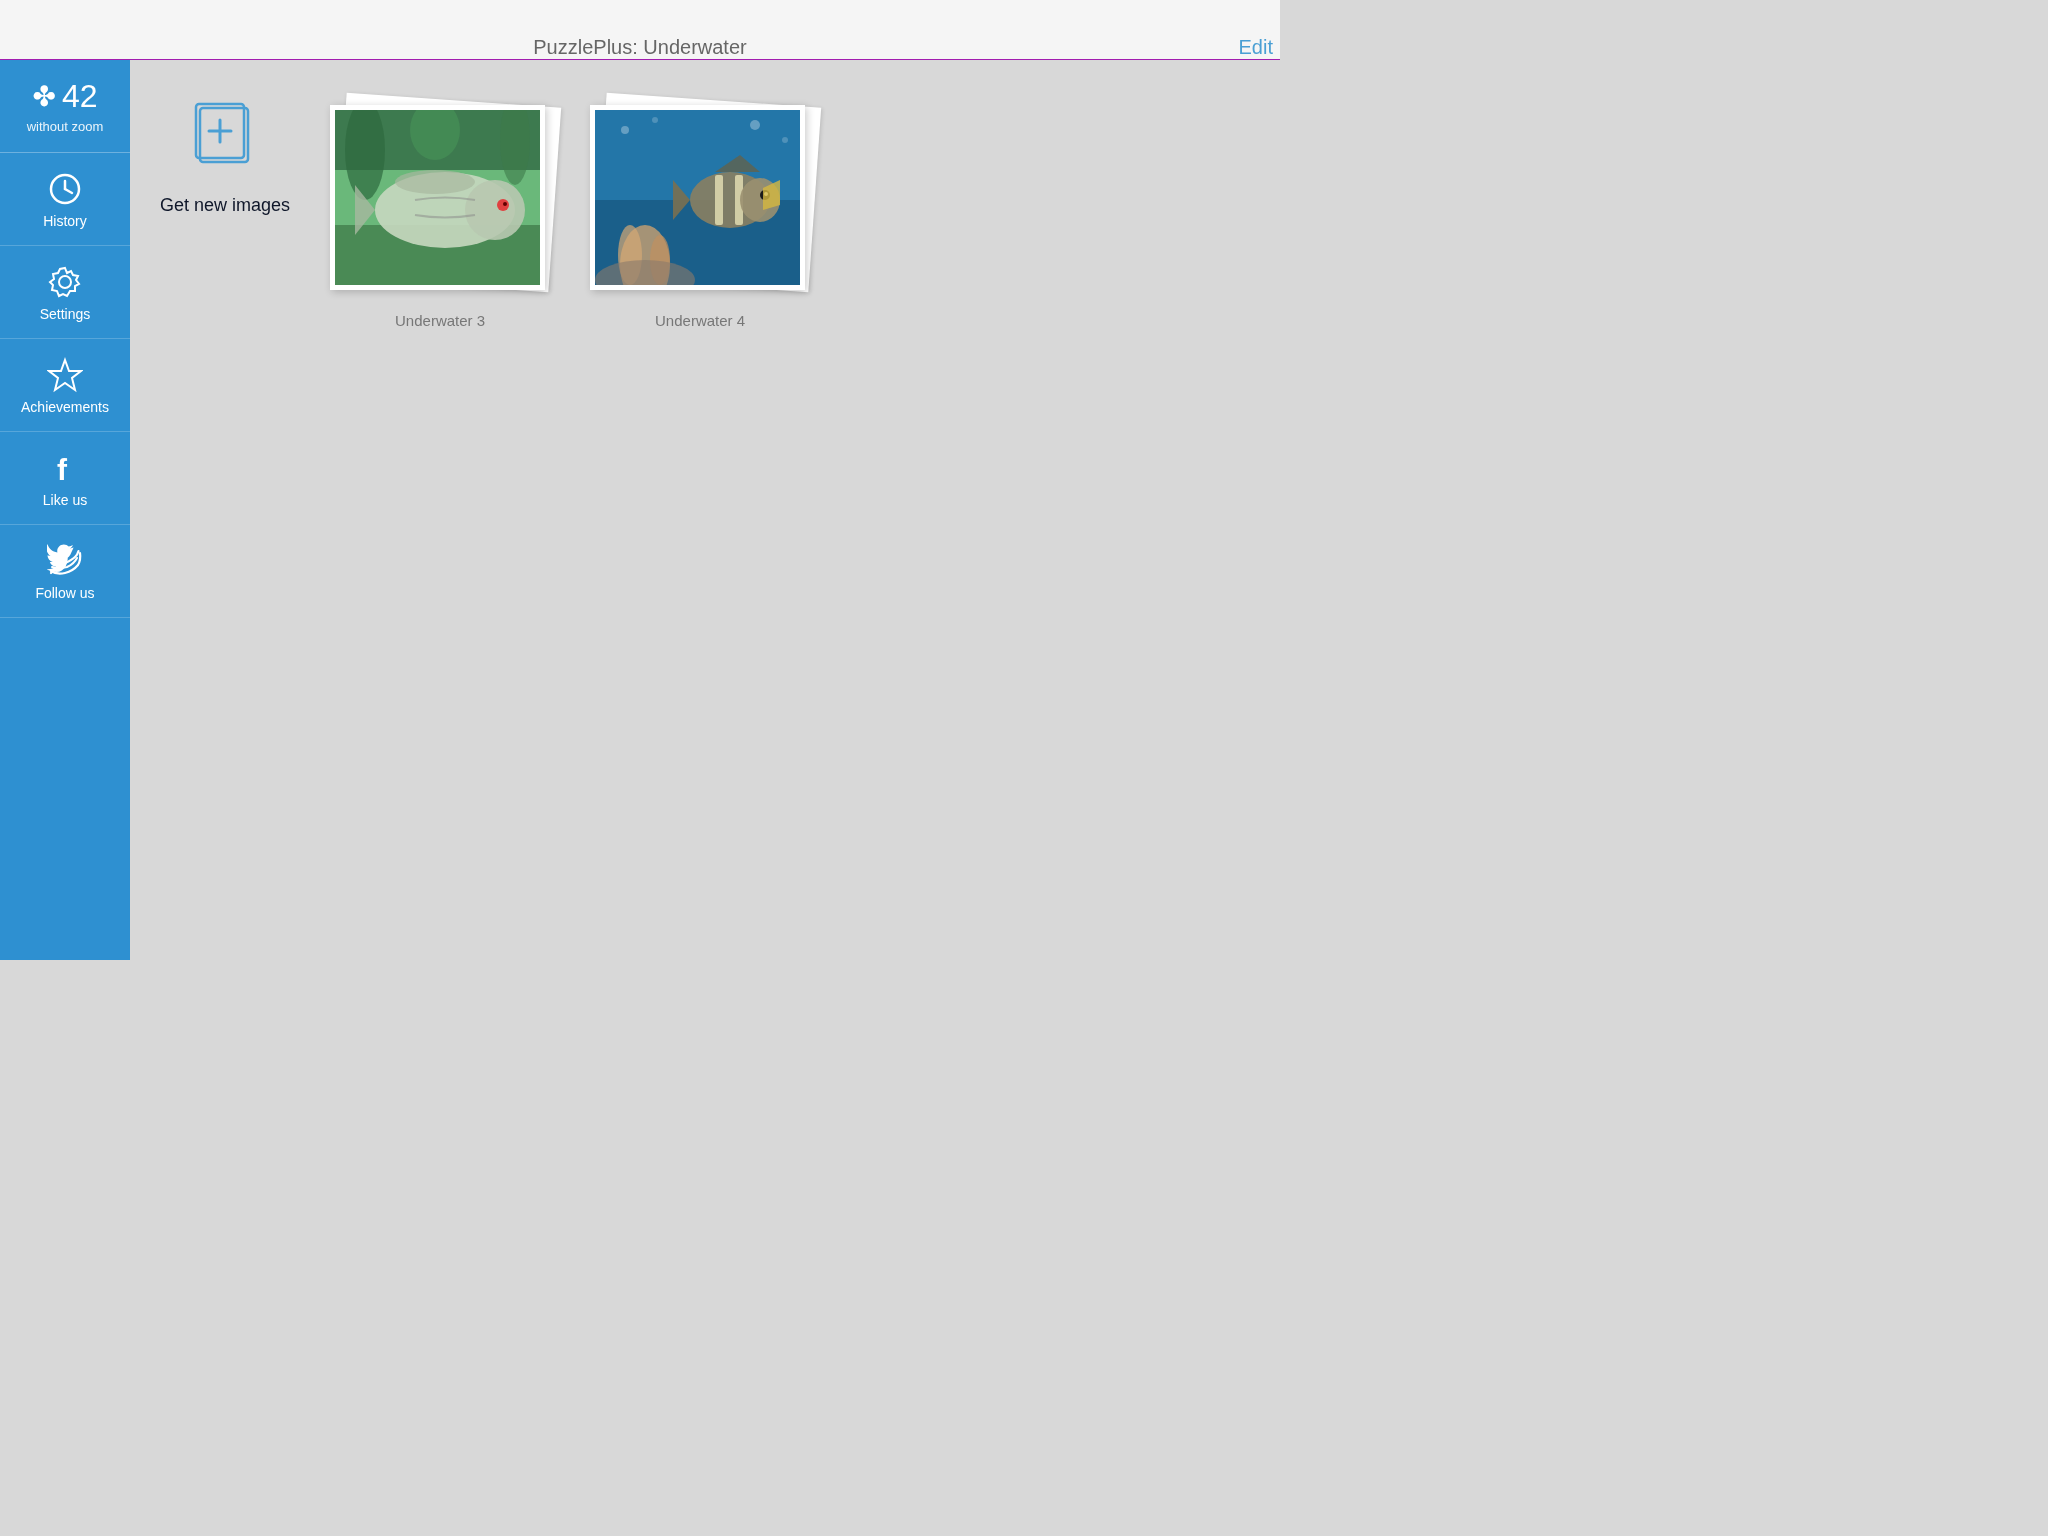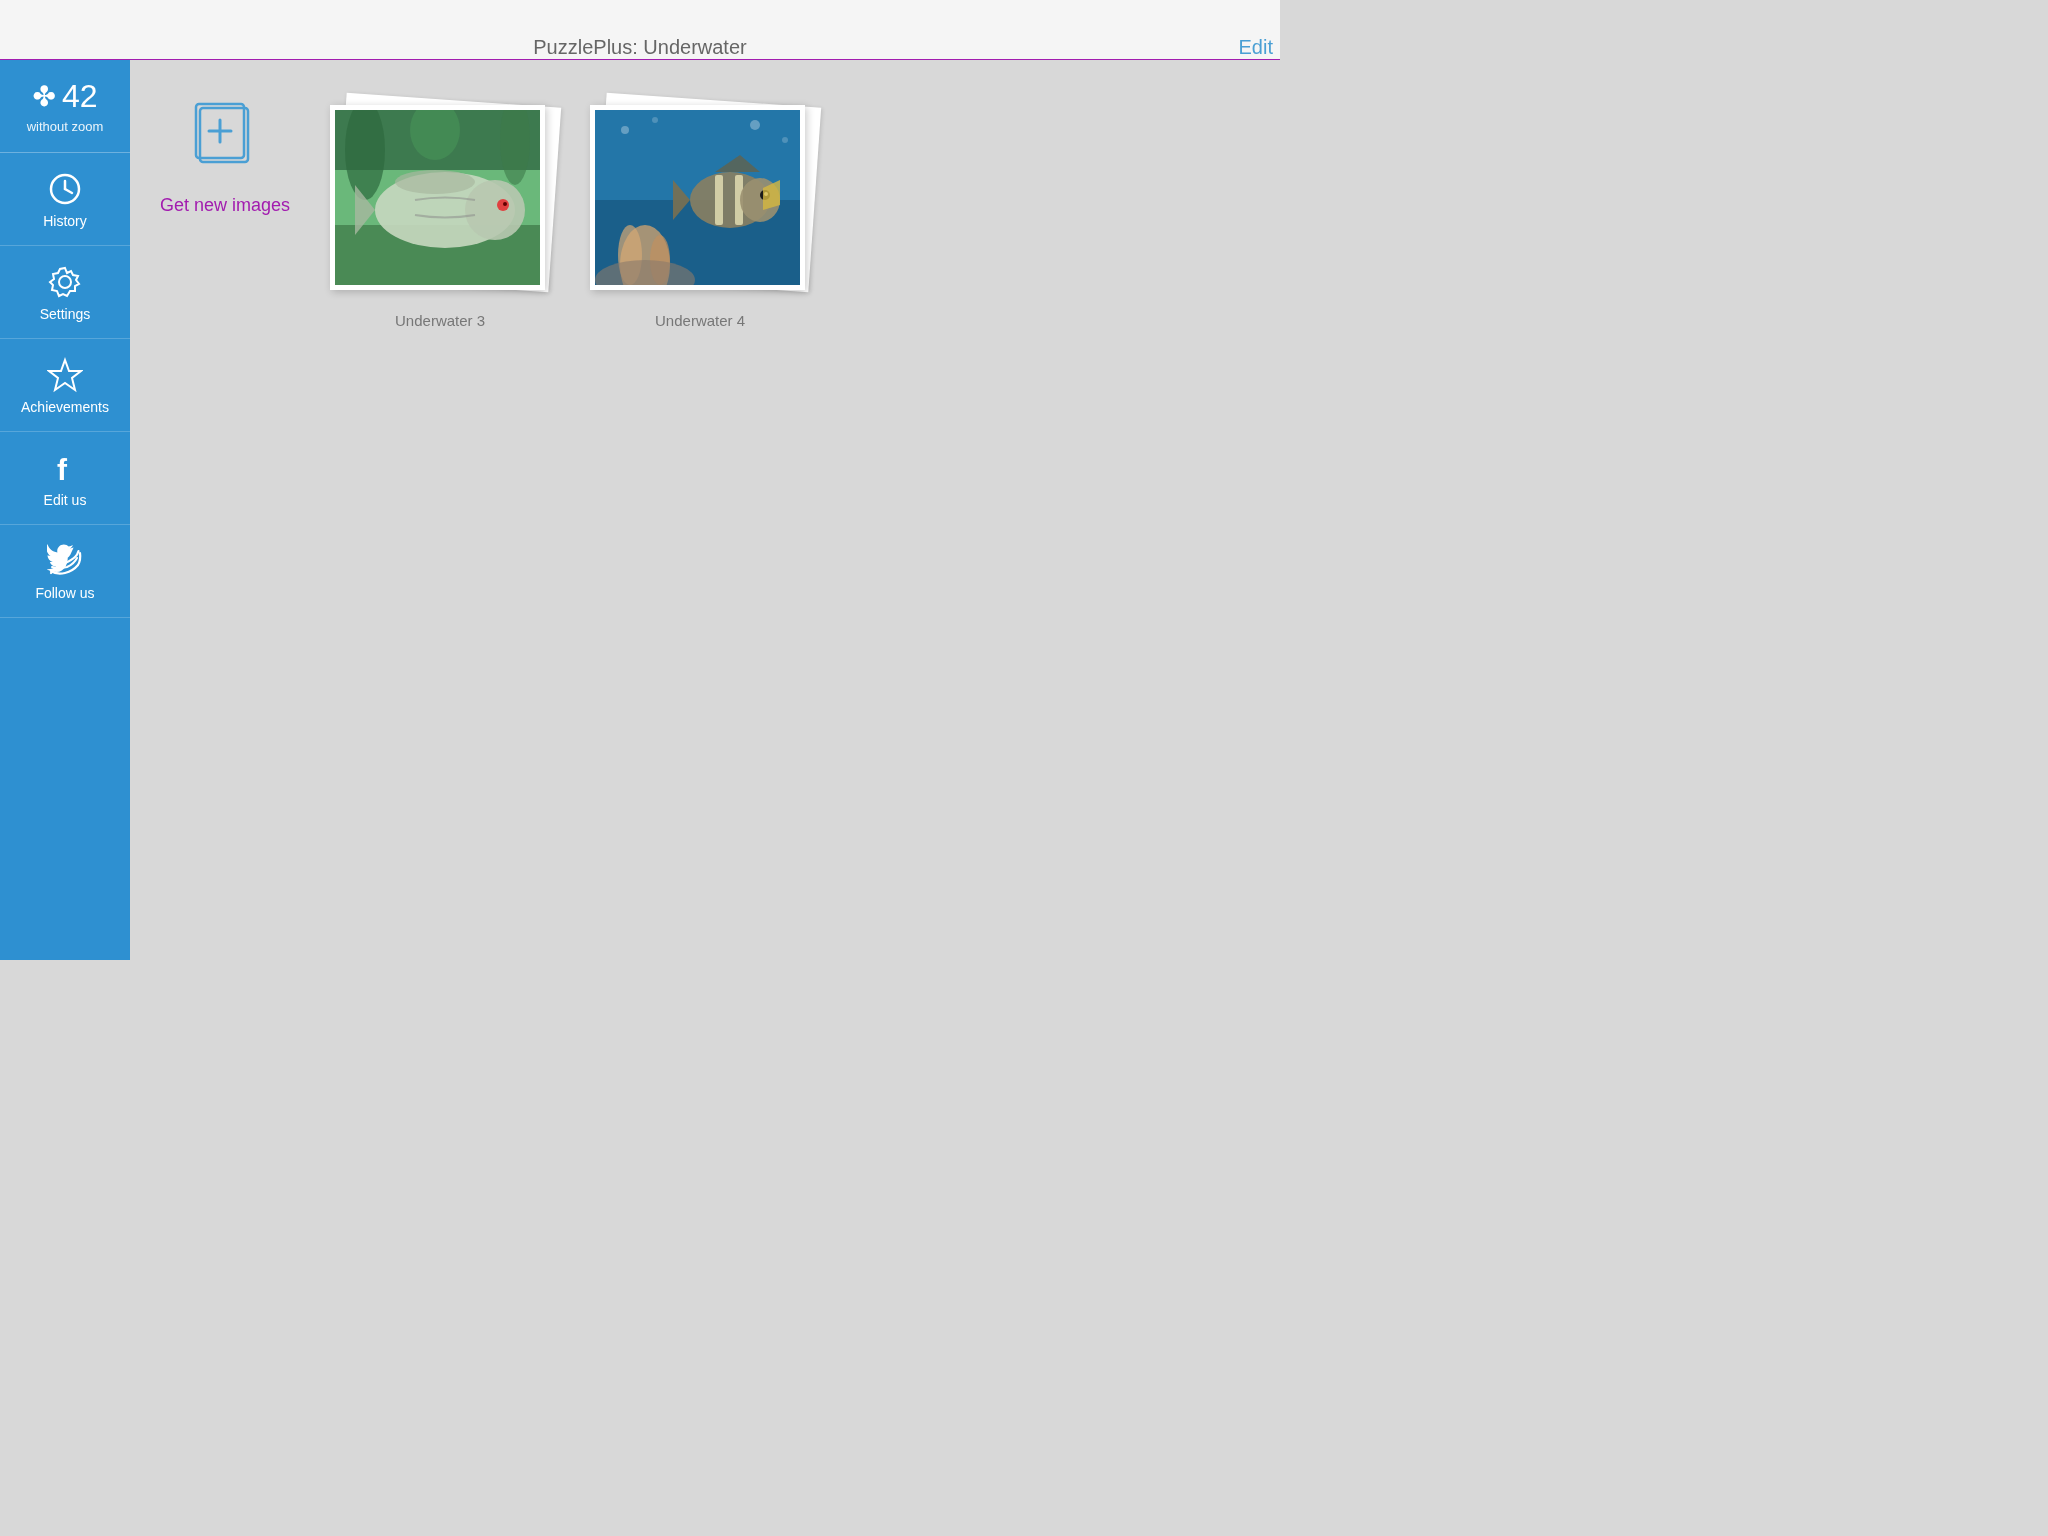--- a/index.html
+++ b/index.html
@@ -128,21 +128,21 @@
       align-items: center;
       cursor: pointer;
       min-width: 120px;
     }
 
     .action-icon-wrap {
       margin-bottom: 16px;
     }
 
     .action-label {
-      color: #a21caf;
+      color: #0f172a;
       font-size: 18px;
       font-weight: 300;
       text-align: center;
     }
 
     
     .image-card {
       display: flex;
       flex-direction: column;
       align-items: center;
@@ -238,21 +238,21 @@
       <svg class="icon-svg" viewBox="0 0 36 36" fill="none">
         <polygon points="18,3 22,14 34,14 25,21 28,33 18,26 8,33 11,21 2,14 14,14" stroke="white" stroke-width="2" fill="none"></polygon>
       </svg>
       <span class="sidebar-label">Achievements</span>
     </div>
 
     <div class="sidebar-item">
       <svg class="icon-svg" viewBox="0 0 36 36" fill="white">
         <text x="10" y="30" font-size="30" font-family="Arial" font-weight="bold" fill="white">f</text>
       </svg>
-      <span class="sidebar-label">Edit us</span>
+      <span class="sidebar-label">Like us</span>
     </div>
 
     <div class="sidebar-item">
       <svg class="icon-svg" viewBox="0 0 36 36" fill="none">
         <path d="M33 8.5 C31.5 9.2 29.8 9.7 28 9.9 C29.9 8.8 31.3 7 31.9 4.9 C30.1 5.9 28.1 6.6 26 7 C24.3 5.1 21.8 4 19 4 C13.8 4 9.6 8.2 9.6 13.4 C9.6 14.1 9.7 14.8 9.9 15.4 C2.7 15 -2.5 10 -4.2 3.5 C-5.2 5.5 -5.7 7.7 -5.7 10 C-5.7 14.4 -3.4 18.3 0.1 20.6 C-1.4 20.5 -2.9 20.1 -4.2 19.5 L-4.2 19.6 C-4.2 24.2 -1 28 3.2 28.8 C2.4 29 1.6 29.1 0.8 29.1 C0.2 29.1 -0.4 29.1 -1 29 C0.2 32.8 3.7 35.5 7.9 35.6 C4.7 38.1 0.7 39.6 -3.7 39.6 C-4.5 39.6 -5.2 39.5 -6 39.4 C-1.7 42 3.4 43.5 8.9 43.5 C19 43.5 24.6 33 24.6 23.8 C24.6 23.6 24.6 23.3 24.6 23.1 C25.8 22.2 27.3 20.7 28.3 18.9 Z" fill="white" transform="scale(0.7) translate(5, -2)"></path>
         <path d="M4 30 C6 28 10 24 14 22 C18 20 24 18 28 14 C30 12 31 10 31.5 8" stroke="white" stroke-width="2.2" fill="none" stroke-linecap="round"></path>
         <path d="M4 28 Q10 32 18 30 Q26 28 31 22 Q34 17 33 10" stroke="white" stroke-width="2.2" fill="none" stroke-linecap="round"></path>
         <path d="M5 24 Q12 26 20 24 Q27 21 30 15" stroke="white" stroke-width="2" fill="none" stroke-linecap="round"></path>
       </svg>
       <span class="sidebar-label">Follow us</span>

